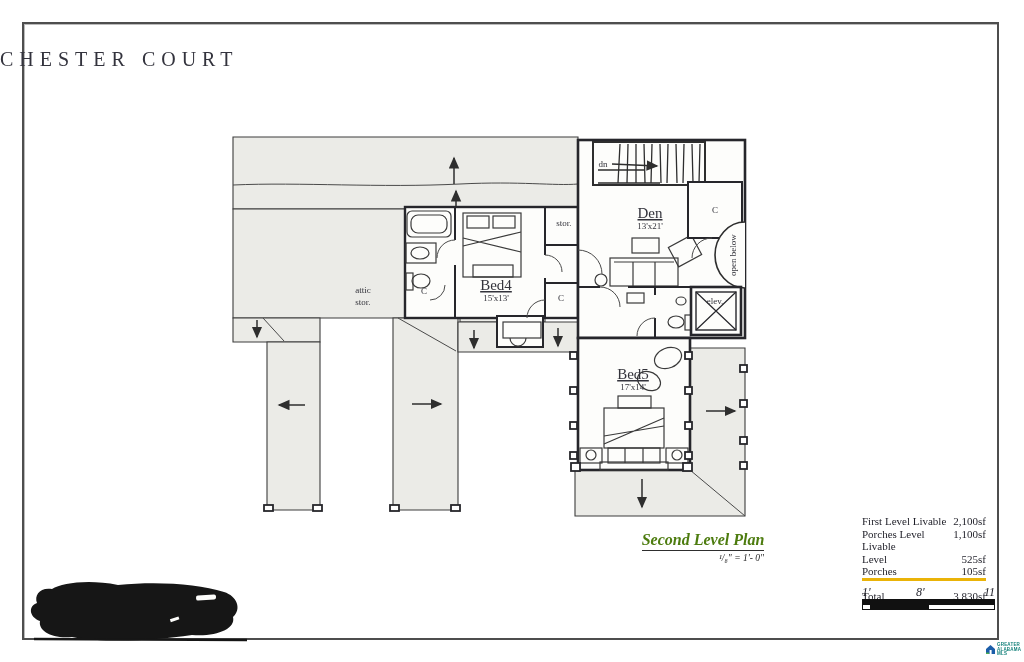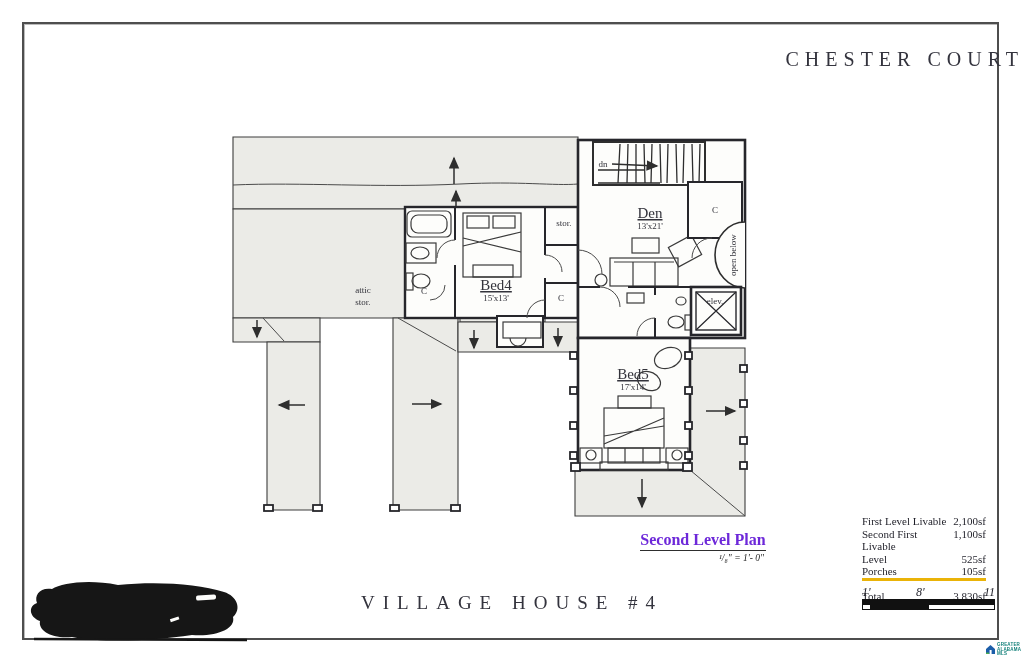--- a/index.html
+++ b/index.html
@@ -1,26 +1,26 @@
 <!DOCTYPE html>
 <html><head>
 <meta charset="utf-8">
 <style>
   html,body{margin:0;padding:0;background:#fff;}
   #stage{position:relative;width:1024px;height:662px;background:#fff;overflow:hidden;
          font-family:"Liberation Serif",serif;color:#2e2e35;}
   .page-border{position:absolute;left:22px;top:22px;right:25px;bottom:22px;
                border:2px solid #4e4e4e;box-shadow:inset 1px 1px 0 #bbb;}
-  .main-title{position:absolute;left:0;top:48px;width:100%;text-align:right;
+  .main-title{position:absolute;left:0;top:48px;width:100%;text-align:left;
               font-size:20px;letter-spacing:6px;color:#33333d;}
   .footer-title{position:absolute;left:0;top:592px;width:100%;text-align:center;
                 font-size:19px;letter-spacing:8px;color:#33333d;}
   .plan-caption{position:absolute;left:628px;top:531px;width:150px;text-align:center;}
-  .plan-caption .cap{display:inline-block;font-weight:bold;font-size:16px;
-                     border-bottom:1.5px solid #2e2e2e;padding-bottom:1px;color:#6d28d9;}
+  .plan-caption .cap{display:inline-block;font-style:italic;font-weight:bold;font-size:16px;
+                     border-bottom:1.5px solid #2e2e2e;padding-bottom:1px;color:#4d7c0f;}
   .plan-caption .scale-note{font-style:italic;font-size:9.5px;margin-top:2px;color:#222;
                             text-align:right;padding-right:14px;}
   .area-table{position:absolute;left:862px;top:515px;width:124px;font-size:11px;color:#1f1f28;}
   .area-table .row{display:flex;justify-content:space-between;line-height:12.6px;}
   .area-table .row.underlined{border-bottom:3px solid #eab308;}
   .area-table .row.total{margin-top:9px;}
   .scale-bar{position:absolute;left:862px;top:586px;width:133px;}
   .scale-bar .ticks{display:flex;justify-content:space-between;font-style:italic;
                     font-size:12px;color:#1f1f28;line-height:12px;}
   .scale-bar .ticks span:nth-child(2){margin-left:-14px;}
@@ -230,21 +230,21 @@
     <span class="cap">Second Level Plan</span>
     <div class="scale-note">¹/₈" = 1'- 0"</div>
   </div>
 
   <div class="area-table">
     <div class="row">
       <span>First Level Livable</span>
       <span>2,100sf</span>
     </div>
     <div class="row">
-      <span>Second First Livable</span>
+      <span>Porches Level Livable</span>
       <span>1,100sf</span>
     </div>
     <div class="row">
       <span>Level</span>
       <span>525sf</span>
     </div>
     <div class="row underlined">
       <span>Porches</span>
       <span>105sf</span>
     </div>
@@ -260,21 +260,20 @@
       <span>8'</span>
       <span>11</span>
     </div>
     <div class="bar">
       <div class="top"></div>
         <div class="seg1"></div>
         <div class="seg2"></div>
     </div>
   </div>
 
-  <div class="footer-title">VILLAGE HOUSE #4</div>
 
   <div class="mls-logo">
     <svg width="11" height="11" viewBox="0 0 11 11">
       <path d="M1,5 L5.5,1 L10,5 V10 H1 Z" fill="#1c5ea9"></path>
       <rect x="4.6" y="6" width="2" height="4" fill="#ffffff"></rect>
       <rect x="1" y="8.6" width="3" height="1.4" fill="#4caf50"></rect>
     </svg>
     <div class="mls-text" style="color:#0f7f78">
       <div>GREATER</div>
       <div>ALABAMA</div>

